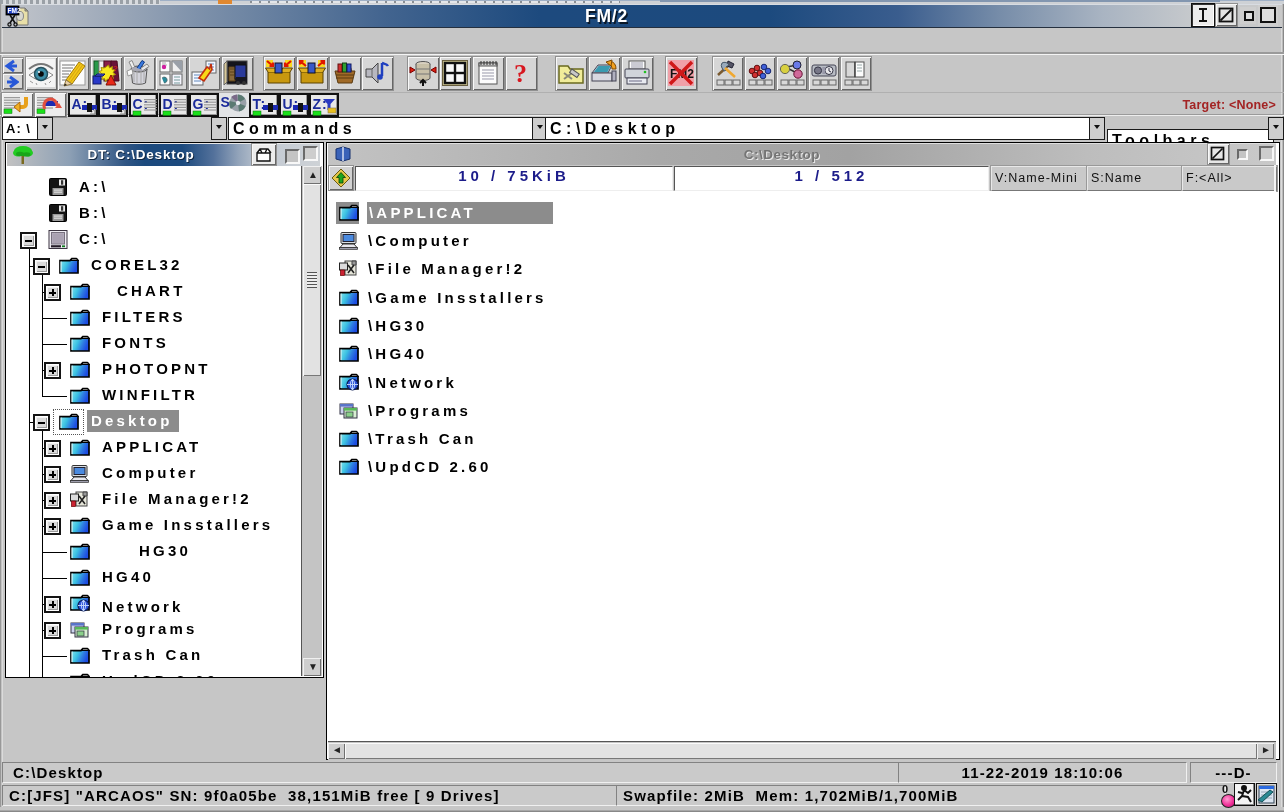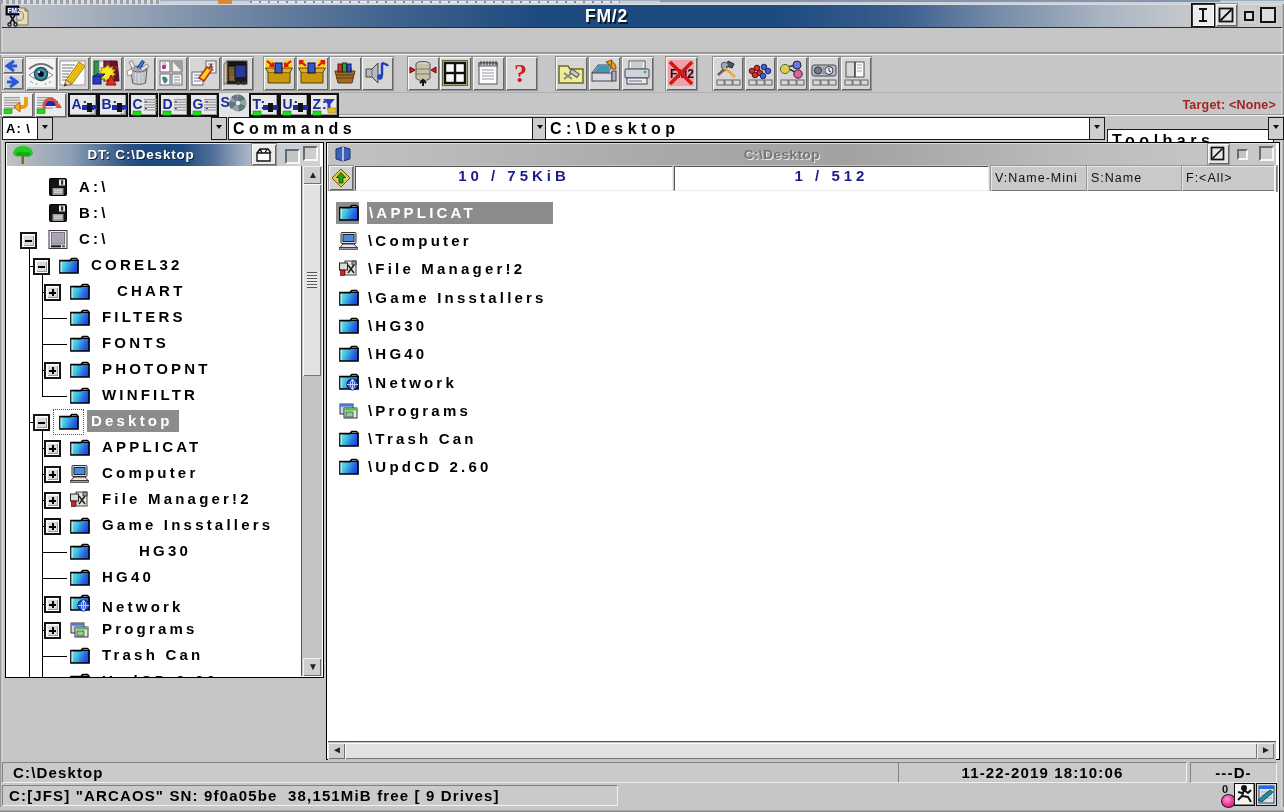--- a/index.html
+++ b/index.html
@@ -1042,20 +1042,21 @@
           <span style="position:absolute;left:4px;top:1px;font-size:10px;color:#222;">►</span>
         </div>
     </div>
   </div>
 
   <div class="cell" style="left:2px;top:762px;width:891px;height:19px;line-height:19px;padding-left:10px;">C:\Desktop</div>
   <div class="cell" style="left:898px;top:762px;width:287px;height:19px;line-height:19px;text-align:center;">11-22-2019 18:10:06</div>
   <div class="cell" style="left:1190px;top:762px;width:85px;height:19px;line-height:19px;text-align:center;">---D-</div>
 
   <div class="cell" style="left:2px;top:785px;width:608px;height:19px;line-height:19px;padding-left:6px;">C:[JFS] "ARCAOS" SN: 9f0a05be&nbsp;&nbsp;38,151MiB free [ 9 Drives]</div>
+  <div class="cell" style="left:616px;top:785px;width:602px;height:19px;line-height:19px;padding-left:6px;">Swapfile: 2MiB&nbsp;&nbsp;Mem: 1,702MiB/1,700MiB</div>
 
   <div class="a" style="left:1222px;top:783px;width:12px;height:11px;color:#111;font-size:11px;font-weight:bold;">0</div>
   <div class="a" style="left:1221px;top:794px;width:13px;height:12px;border-radius:50%;background:radial-gradient(circle at 40% 35%, #ff9ad0, #f03098 55%, #a01060);border:1px solid #222;"></div>
   <div class="a" style="left:1234px;top:783px;width:19px;height:21px;background:#f4f4f4;border:1px solid #111;box-shadow:inset -1px -1px 0 #888;">
     <svg width="19" height="21" viewBox="0 0 19 21">
         <g stroke="#111" stroke-width="2" fill="none">
           <circle cx="9" cy="4" r="2" fill="#111"></circle>
           <path d="M9 6 L7 12 L3 16 M9 6 L13 9 L16 6 M7 12 L13 13 L16 18 M3 8 L7 9"></path>
         </g>
       </svg>

